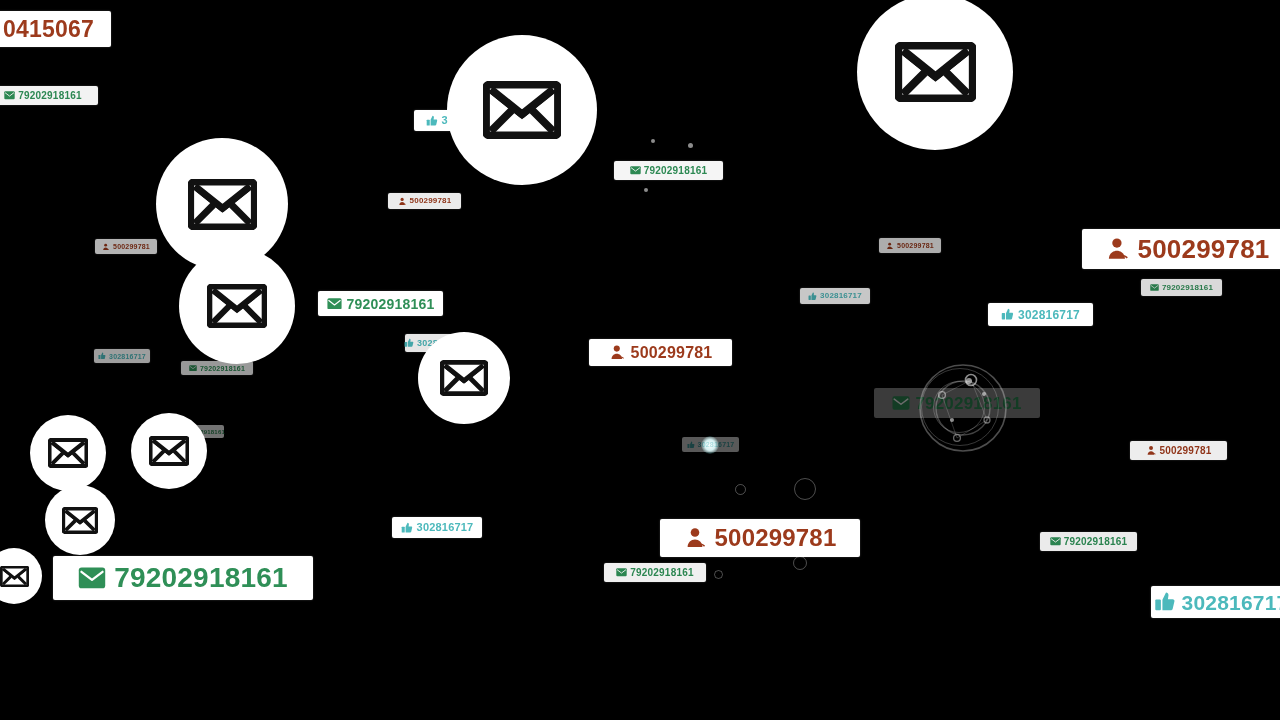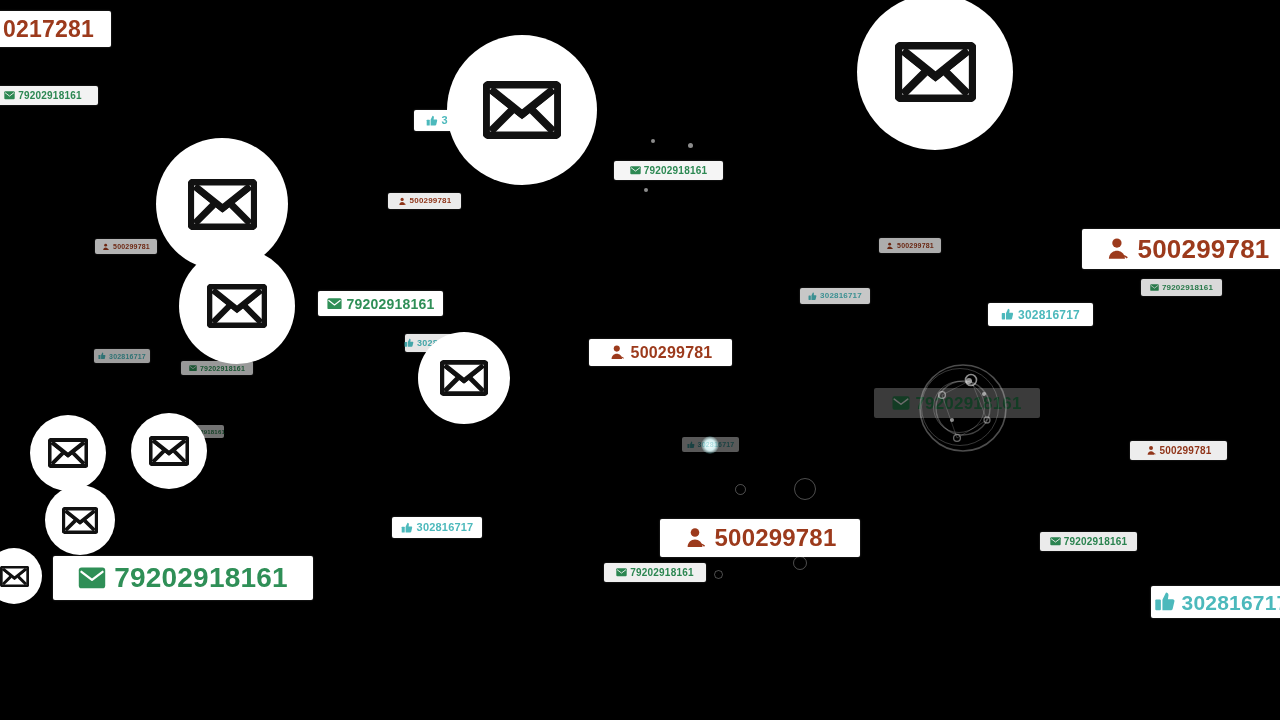--- a/index.html
+++ b/index.html
@@ -97,21 +97,21 @@
       <div class="dot" style="left: 688px; top: 143px; width: 5px; height: 5px;"></div>
       <div class="dot" style="left: 644px; top: 188px; width: 4px; height: 4px;"></div>
       <div class="dot" style="left: 966px; top: 378px; width: 6px; height: 6px;"></div>
       <div class="dot" style="left: 982px; top: 392px; width: 4px; height: 4px;"></div>
       <div class="dot" style="left: 950px; top: 418px; width: 4px; height: 4px;"></div>
       <div class="glow-node" style="left: 701px; top: 436px; width: 18px; height: 18px; z-index: 20;"></div>
     </div>
 
   <div id="badge-layer" style="position: absolute; inset: 0px; z-index: 2;">
       <div class="badge user" style="left: -14px; top: 11px; width: 125px; height: 36px; opacity: 1; padding: 0px 8px; gap: 6px; justify-content: center;">
-        <span class="b-num" style="font-size: 23px;">0217281</span>
+        <span class="b-num" style="font-size: 23px;">0415067</span>
       </div>
       <div class="badge mail" style="left: -12px; top: 86px; width: 110px; height: 19px; opacity: 0.95; padding: 0px 4px; gap: 3px; justify-content: center;">
         <span class="b-icon"><svg width="11" height="8.58" viewBox="0 0 24 19" aria-hidden="true">
             <rect x="0.5" y="0.5" width="23" height="18" rx="2.5" fill="#2f8f57"></rect>
             <path d="M2.8 4.2 L12 11.2 L21.2 4.2" fill="none" stroke="#ffffff" stroke-width="2" stroke-linecap="round" stroke-linejoin="round"></path>
           </svg></span>
         <span class="b-num" style="font-size: 10px;">79202918161</span>
       </div>
       <div class="badge like" style="left: 414px; top: 110px; width: 96px; height: 21px; opacity: 1; padding: 0px 5px; gap: 4px; justify-content: center;">
         <span class="b-icon"><svg width="12" height="12" viewBox="0 0 24 24" aria-hidden="true">

